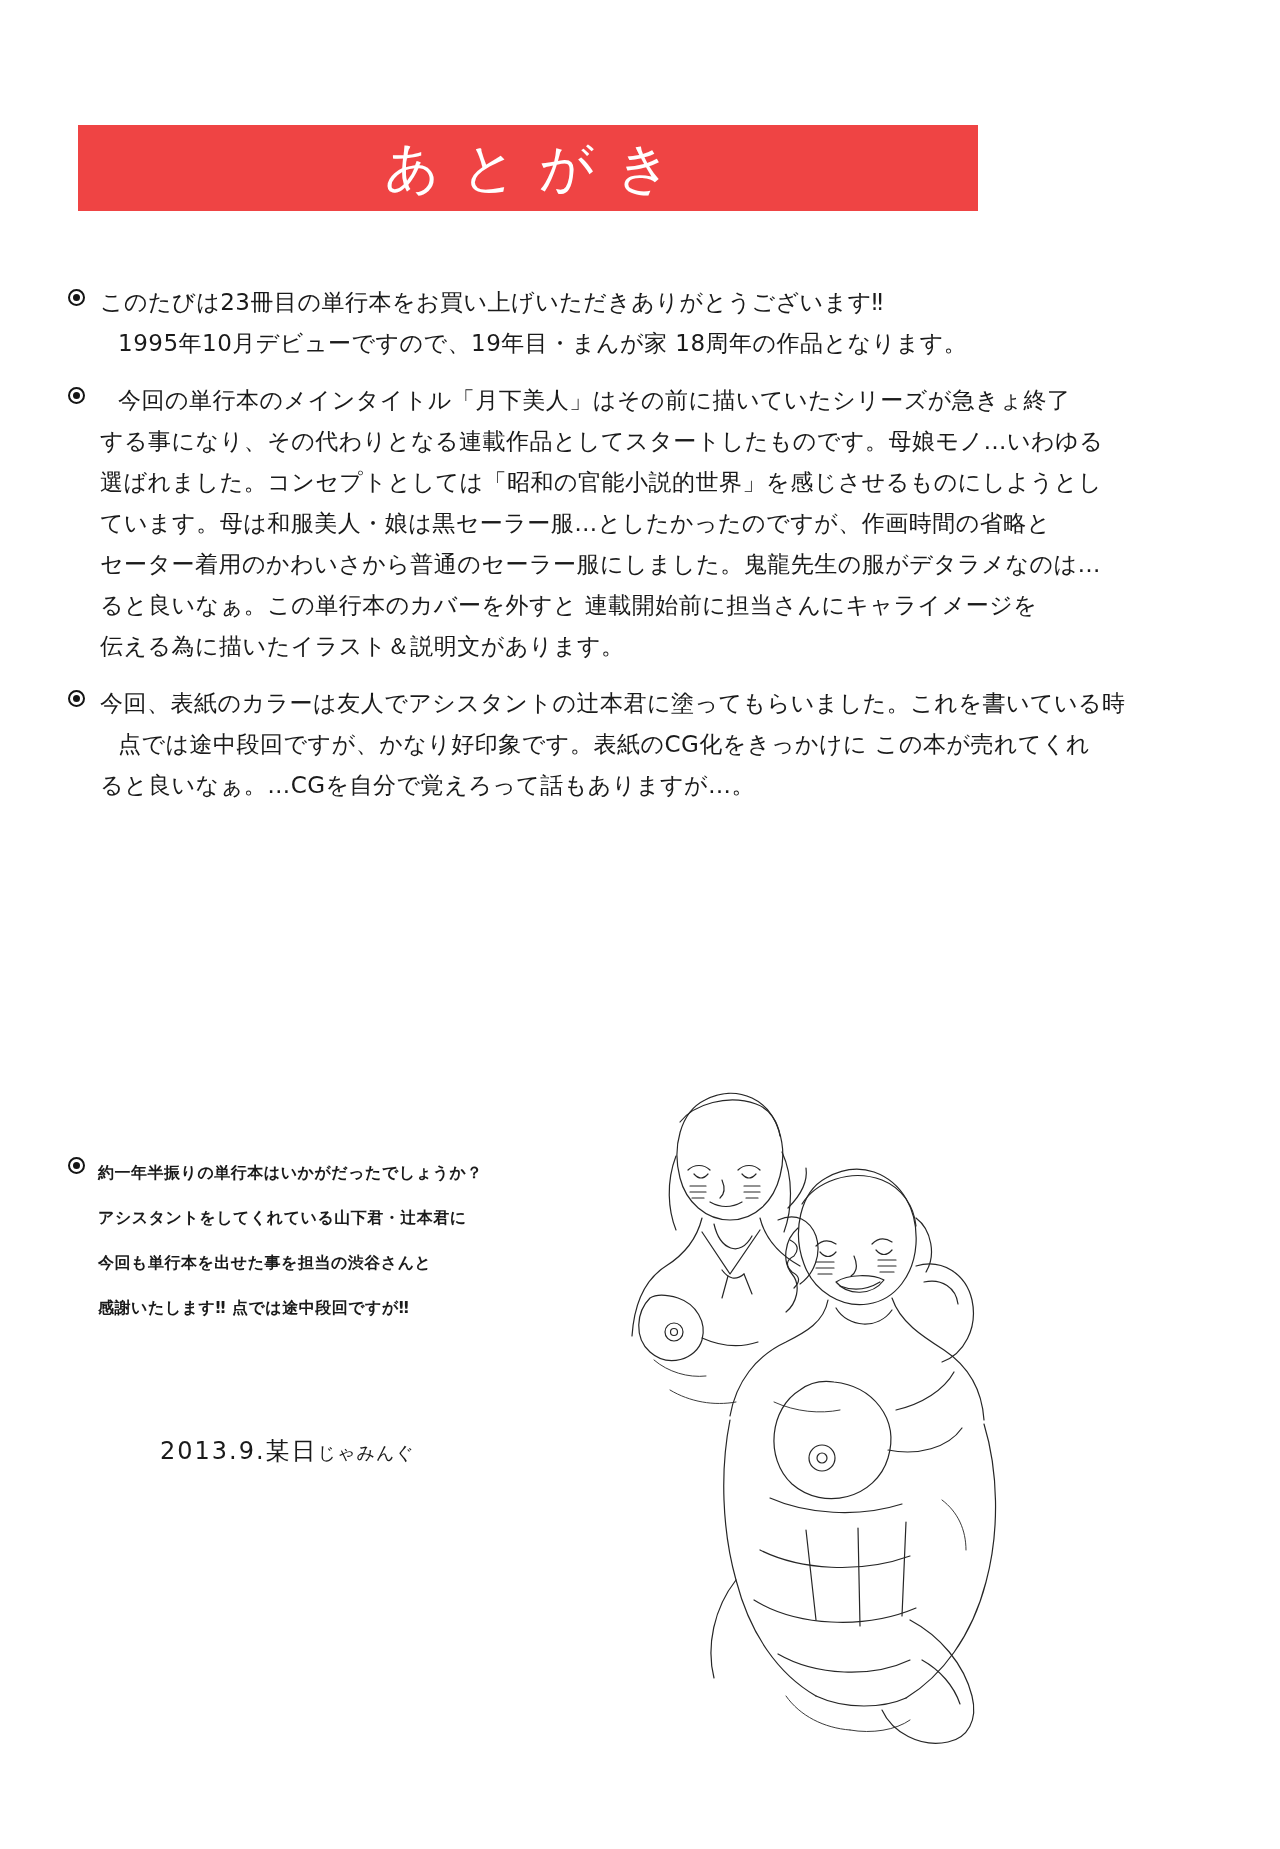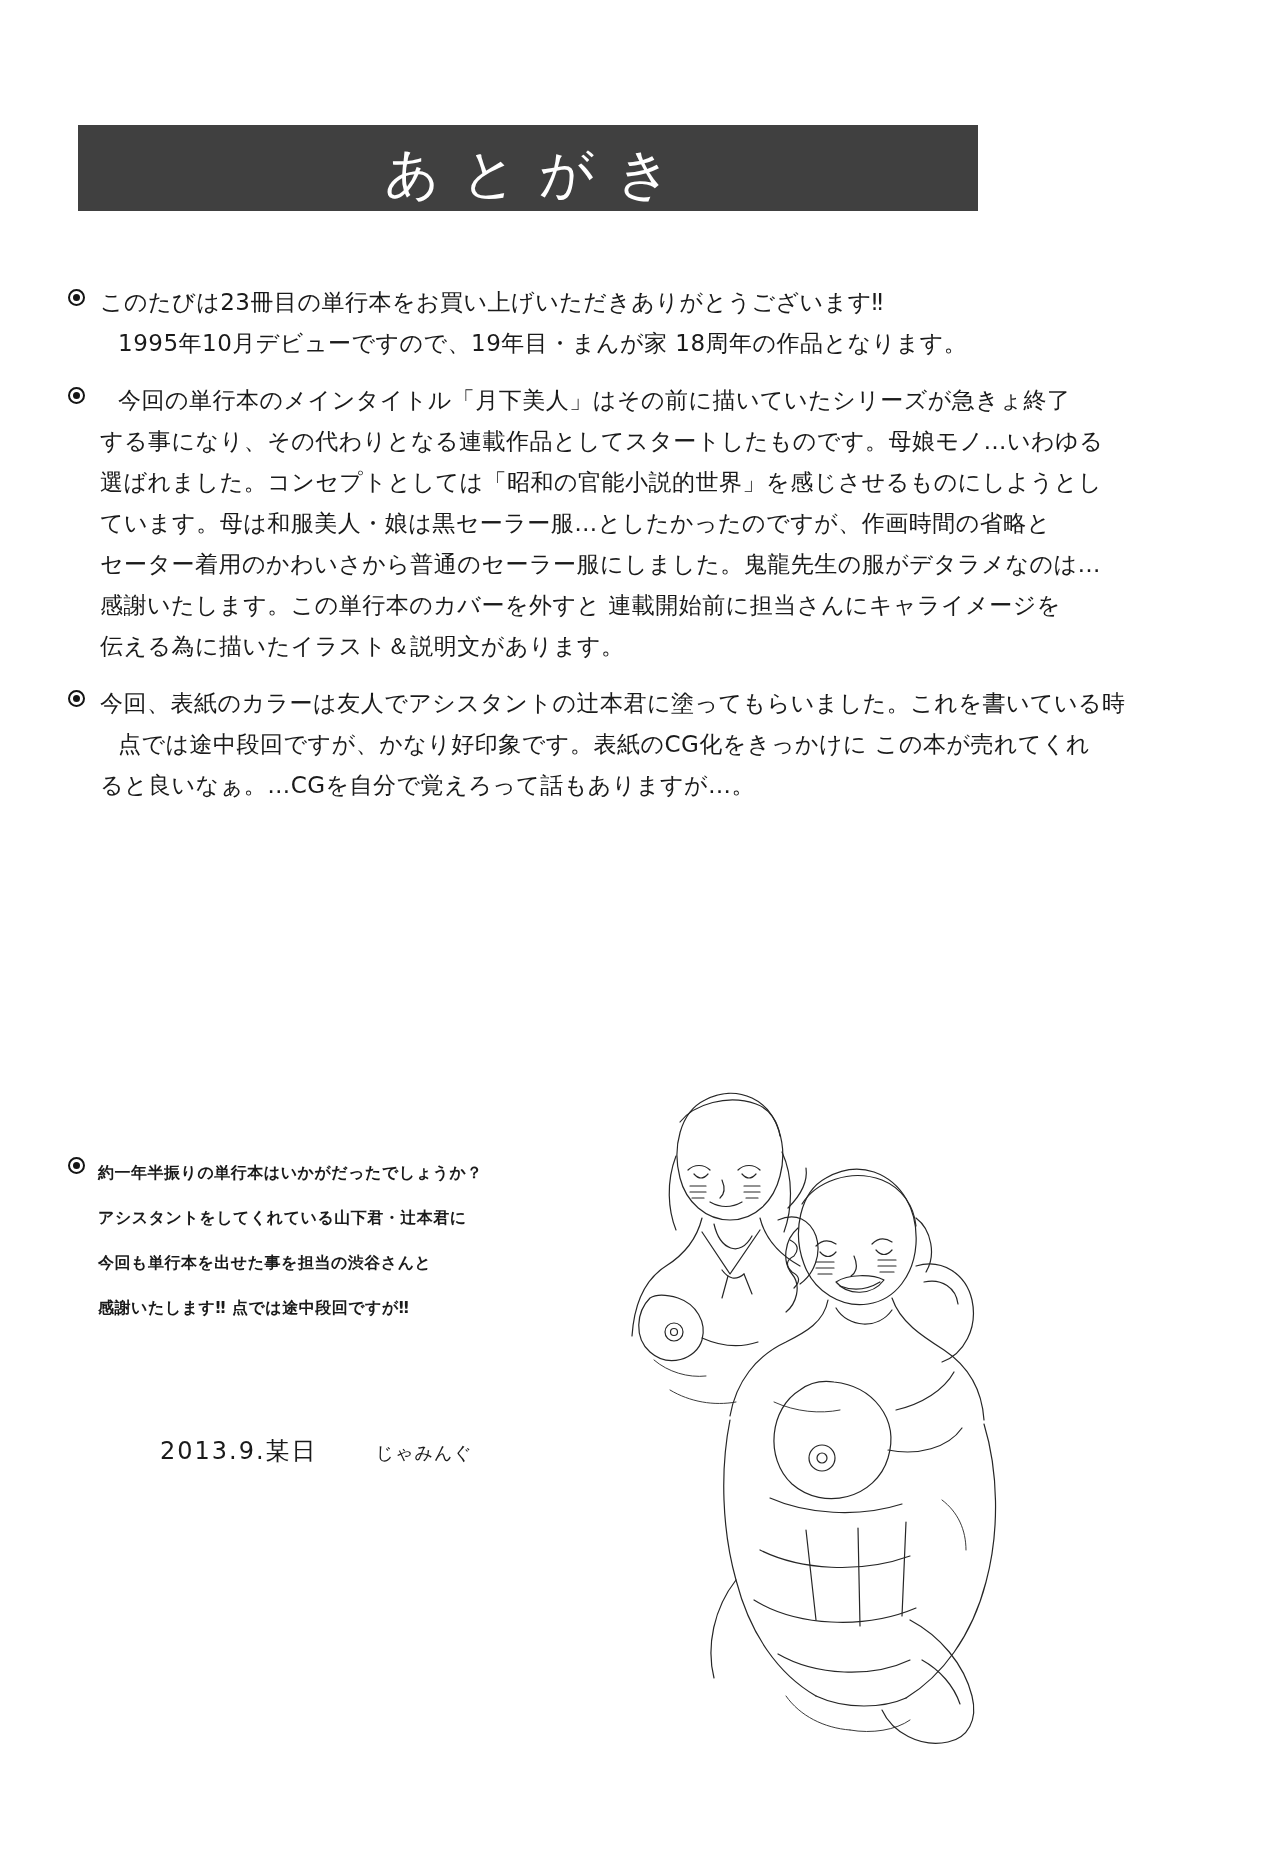--- a/index.html
+++ b/index.html
@@ -16,23 +16,23 @@
     overflow: hidden;
   }
 
   
   .title-banner {
     position: absolute;
     left: 78px;
     top: 125px;
     width: 900px;
     height: 86px;
-    background: #404040;
+    background: #ef4444;
     display: flex;
-    align-items: flex-end;
+    align-items: center;
     justify-content: center;
   }
   .title-banner .title-text {
     color: #ffffff;
     font-size: 54px;
     letter-spacing: 22px;
     font-family: "DejaVu Sans", sans-serif;
     font-weight: 400;
     text-indent: 22px;
     white-space: nowrap;
@@ -95,21 +95,20 @@
   }
   .thanks .para { padding-left: 32px; }
 
   
   .signature {
     position: absolute;
     left: 160px;
     top: 1435px;
     display: flex;
     align-items: baseline;
-    gap: 58px;
   }
   .signature .date {
     font-size: 24px;
     letter-spacing: 2px;
   }
   .signature .name {
     font-size: 18px;
     letter-spacing: 1px;
   }
 
@@ -138,21 +137,21 @@
     <div class="line indent">1995年10月デビューですので、19年目・まんが家 18周年の作品となります。</div>
   </div>
 
   <div class="para">
     <span class="bullet"></span>
     <div class="line indent">今回の単行本のメインタイトル「月下美人」はその前に描いていたシリーズが急きょ終了</div>
     <div class="line">する事になり、その代わりとなる連載作品としてスタートしたものです。母娘モノ…いわゆる</div>
     <div class="line">選ばれました。コンセプトとしては「昭和の官能小説的世界」を感じさせるものにしようとし</div>
     <div class="line">ています。母は和服美人・娘は黒セーラー服…としたかったのですが、作画時間の省略と</div>
     <div class="line">セーター着用のかわいさから普通のセーラー服にしました。鬼龍先生の服がデタラメなのは…</div>
-    <div class="line">感謝いたします。この単行本のカバーを外すと 連載開始前に担当さんにキャライメージを</div>
+    <div class="line">ると良いなぁ。この単行本のカバーを外すと 連載開始前に担当さんにキャライメージを</div>
     <div class="line">伝える為に描いたイラスト＆説明文があります。</div>
   </div>
 
   <div class="para">
     <span class="bullet"></span>
     <div class="line">今回、表紙のカラーは友人でアシスタントの辻本君に塗ってもらいました。これを書いている時</div>
     <div class="line indent">点では途中段回ですが、かなり好印象です。表紙のCG化をきっかけに この本が売れてくれ</div>
     <div class="line">ると良いなぁ。…CGを自分で覚えろって話もありますが…。</div>
   </div>
 

